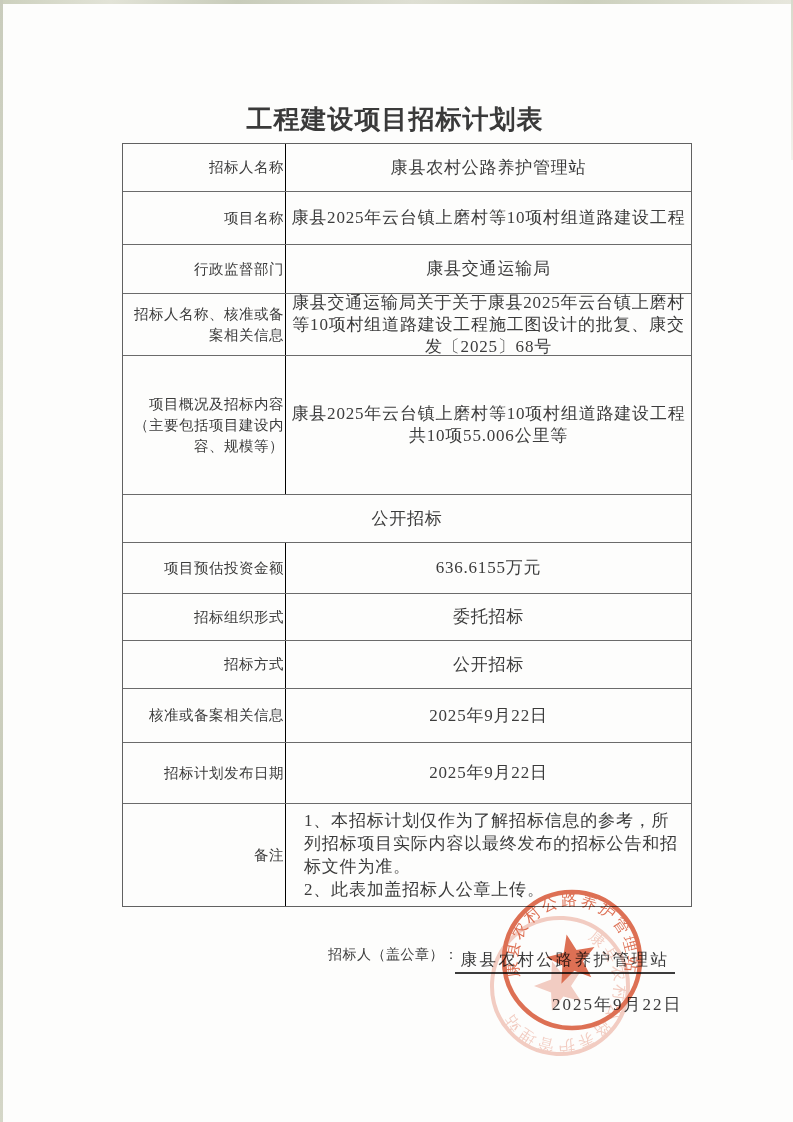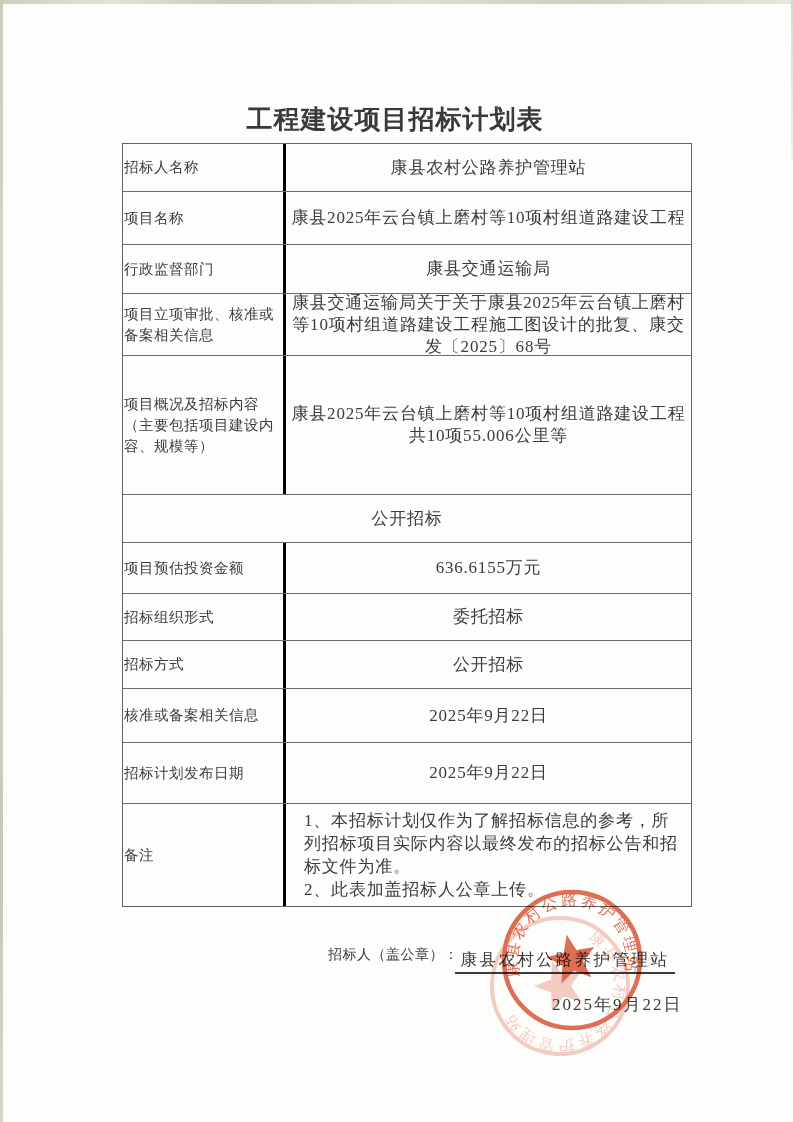--- a/index.html
+++ b/index.html
@@ -25,22 +25,22 @@
 
   .doc-table{
     position:absolute;left:122px;top:143px;width:570px;
     border:1.5px solid #616161;box-sizing:border-box;
     background:transparent;
   }
   .trow{display:flex;box-sizing:border-box;border-top:1px solid #6b6b6b;}
   .trow:first-child{border-top:none;}
   .tcell{box-sizing:border-box;display:flex;flex-direction:column;justify-content:center;}
   .tlabel{
-    width:163px;flex:0 0 163px;border-right:3px solid #000000;
-    text-align:left;font-size:14.5px;line-height:21px;letter-spacing:0.5px;
+    width:163px;flex:0 0 163px;border-right:1px solid #000000;
+    text-align:right;font-size:14.5px;line-height:21px;letter-spacing:0.5px;
     padding:0 1px;
   }
   .tvalue{
     flex:1 1 auto;text-align:center;font-size:17px;line-height:22px;
     letter-spacing:0.8px;padding:0 2px;
   }
   .tvalue.left{
     text-align:left;white-space:pre-line;line-height:23px;padding:0 4px 0 5px;margin-left:13px;
   }
 
@@ -74,21 +74,21 @@
   </div>
   <div class="trow" style="height:53px">
     <div class="tcell tlabel">项目名称</div>
     <div class="tcell tvalue">康县2025年云台镇上磨村等10项村组道路建设工程</div>
   </div>
   <div class="trow" style="height:49px">
     <div class="tcell tlabel">行政监督部门</div>
     <div class="tcell tvalue">康县交通运输局</div>
   </div>
   <div class="trow" style="height:62px">
-    <div class="tcell tlabel">项目立项审批、核准或备案相关信息</div>
+    <div class="tcell tlabel">招标人名称、核准或备案相关信息</div>
     <div class="tcell tvalue">康县交通运输局关于关于康县2025年云台镇上磨村等10项村组道路建设工程施工图设计的批复、康交发〔2025〕68号</div>
   </div>
   <div class="trow" style="height:139px">
     <div class="tcell tlabel">项目概况及招标内容（主要包括项目建设内容、规模等）</div>
     <div class="tcell tvalue">康县2025年云台镇上磨村等10项村组道路建设工程共10项55.006公里等</div>
   </div>
   <div class="trow" style="height:48px">
     <div class="tcell tvalue">公开招标</div>
   </div>
   <div class="trow" style="height:51px">

